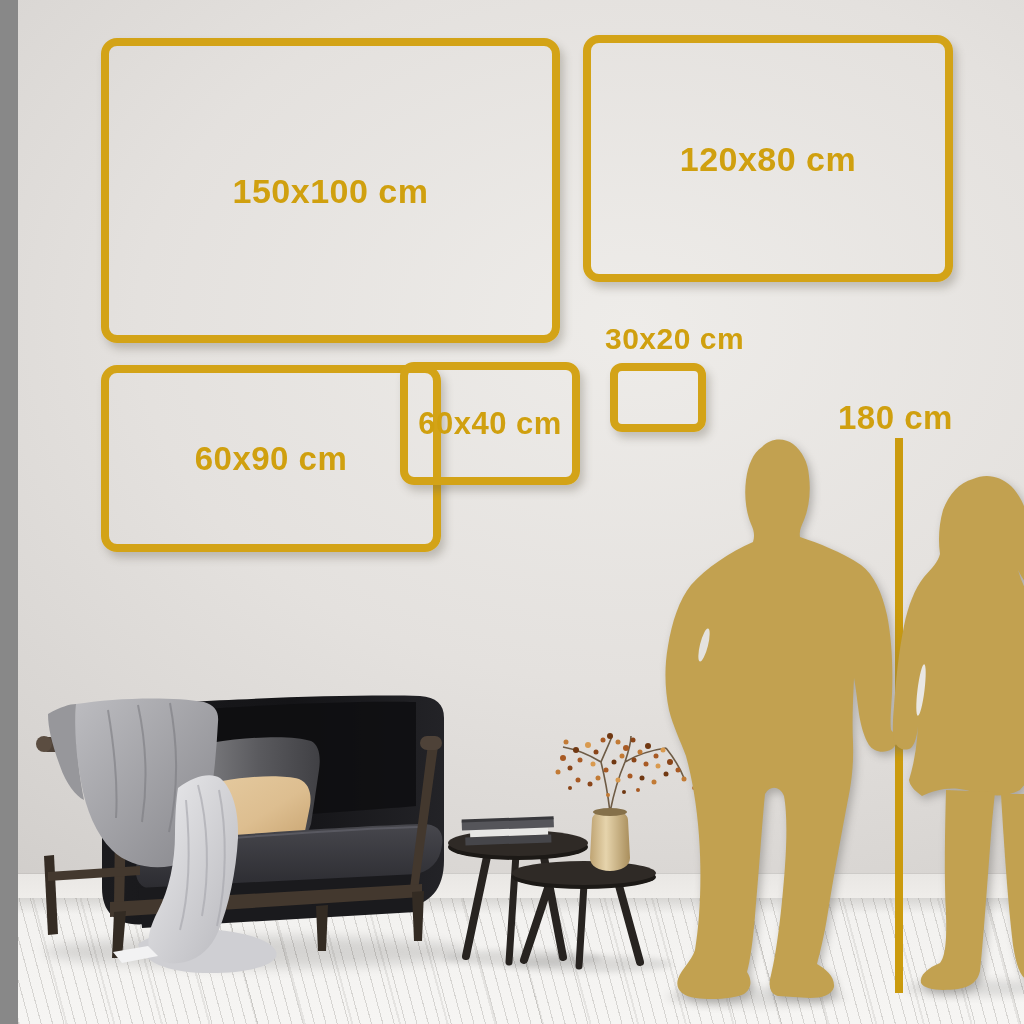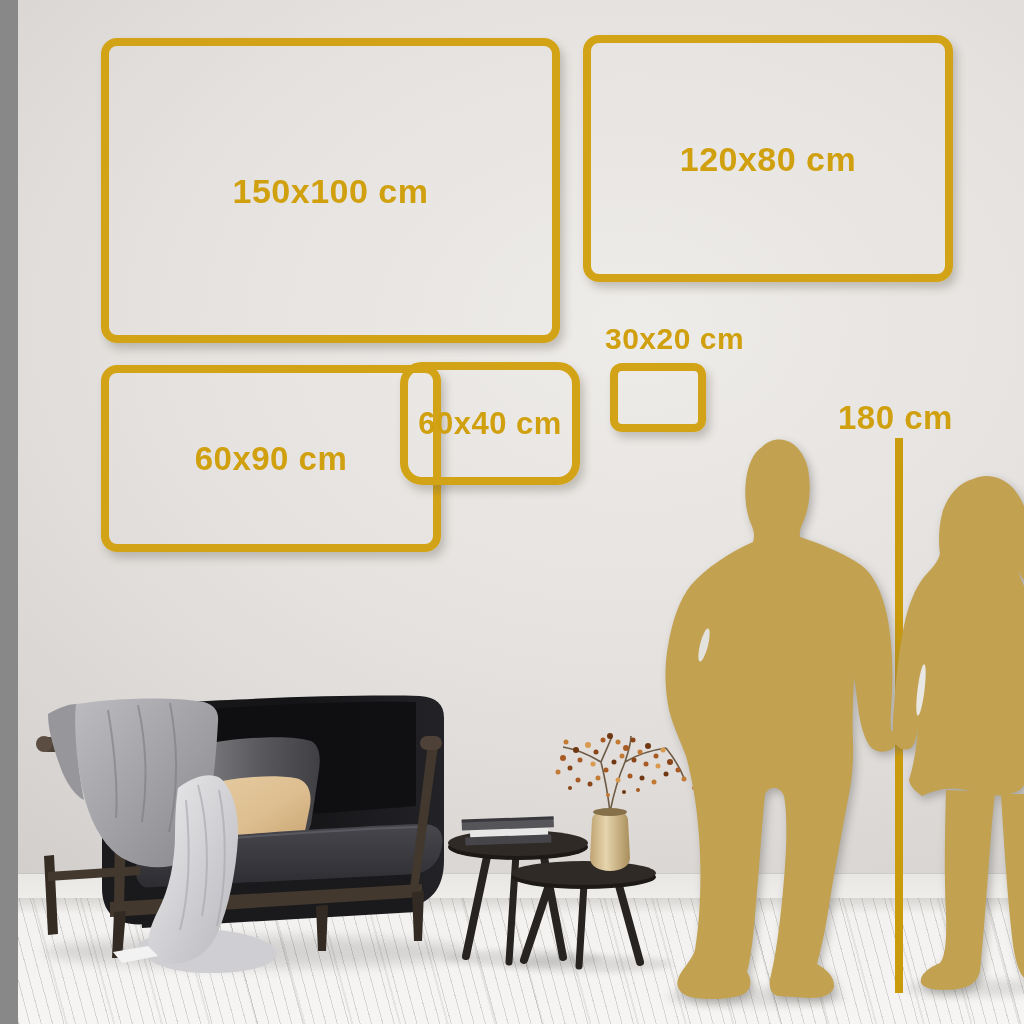--- a/index.html
+++ b/index.html
@@ -24,21 +24,21 @@
   .size-frame{position:absolute;box-sizing:border-box;border:8px solid var(--gold);
     border-radius:16px;display:flex;align-items:center;justify-content:center;
     box-shadow:4px 6px 9px rgba(95,88,72,0.30);}
   .size-frame .lbl{font-weight:bold;color:var(--gold-text);letter-spacing:.5px;line-height:1;}
   .f1{left:83px;top:38px;width:459px;height:305px;}
   .f1 .lbl{font-size:34px;}
   .f2{left:565px;top:35px;width:370px;height:247px;text-align:center;}
   .f2 .lbl{font-size:34px;}
   .f3{left:83px;top:365px;width:340px;height:187px;}
   .f3 .lbl{font-size:33px;}
-  .f4{left:382px;top:362px;width:180px;height:123px;border-radius:22px;}
+  .f4{left:382px;top:362px;width:180px;height:123px;border-radius:14px;}
   .f4 .lbl{font-size:31px;}
   .f5{left:592px;top:363px;width:96px;height:69px;border-radius:12px;}
   .lbl-30{position:absolute;left:587px;top:324px;font-weight:bold;font-size:30px;
     color:var(--gold-text);letter-spacing:.5px;line-height:1;}
   .lbl-180{position:absolute;left:820px;top:401px;width:122px;
     font-weight:bold;font-size:33px;color:var(--gold-text);letter-spacing:.5px;line-height:1;}
   .ref-line{position:absolute;left:877px;top:438px;width:8px;height:555px;background:#CB9B0E;}
   .lay{position:absolute;left:0;top:0;}
 </style>
 </head>

